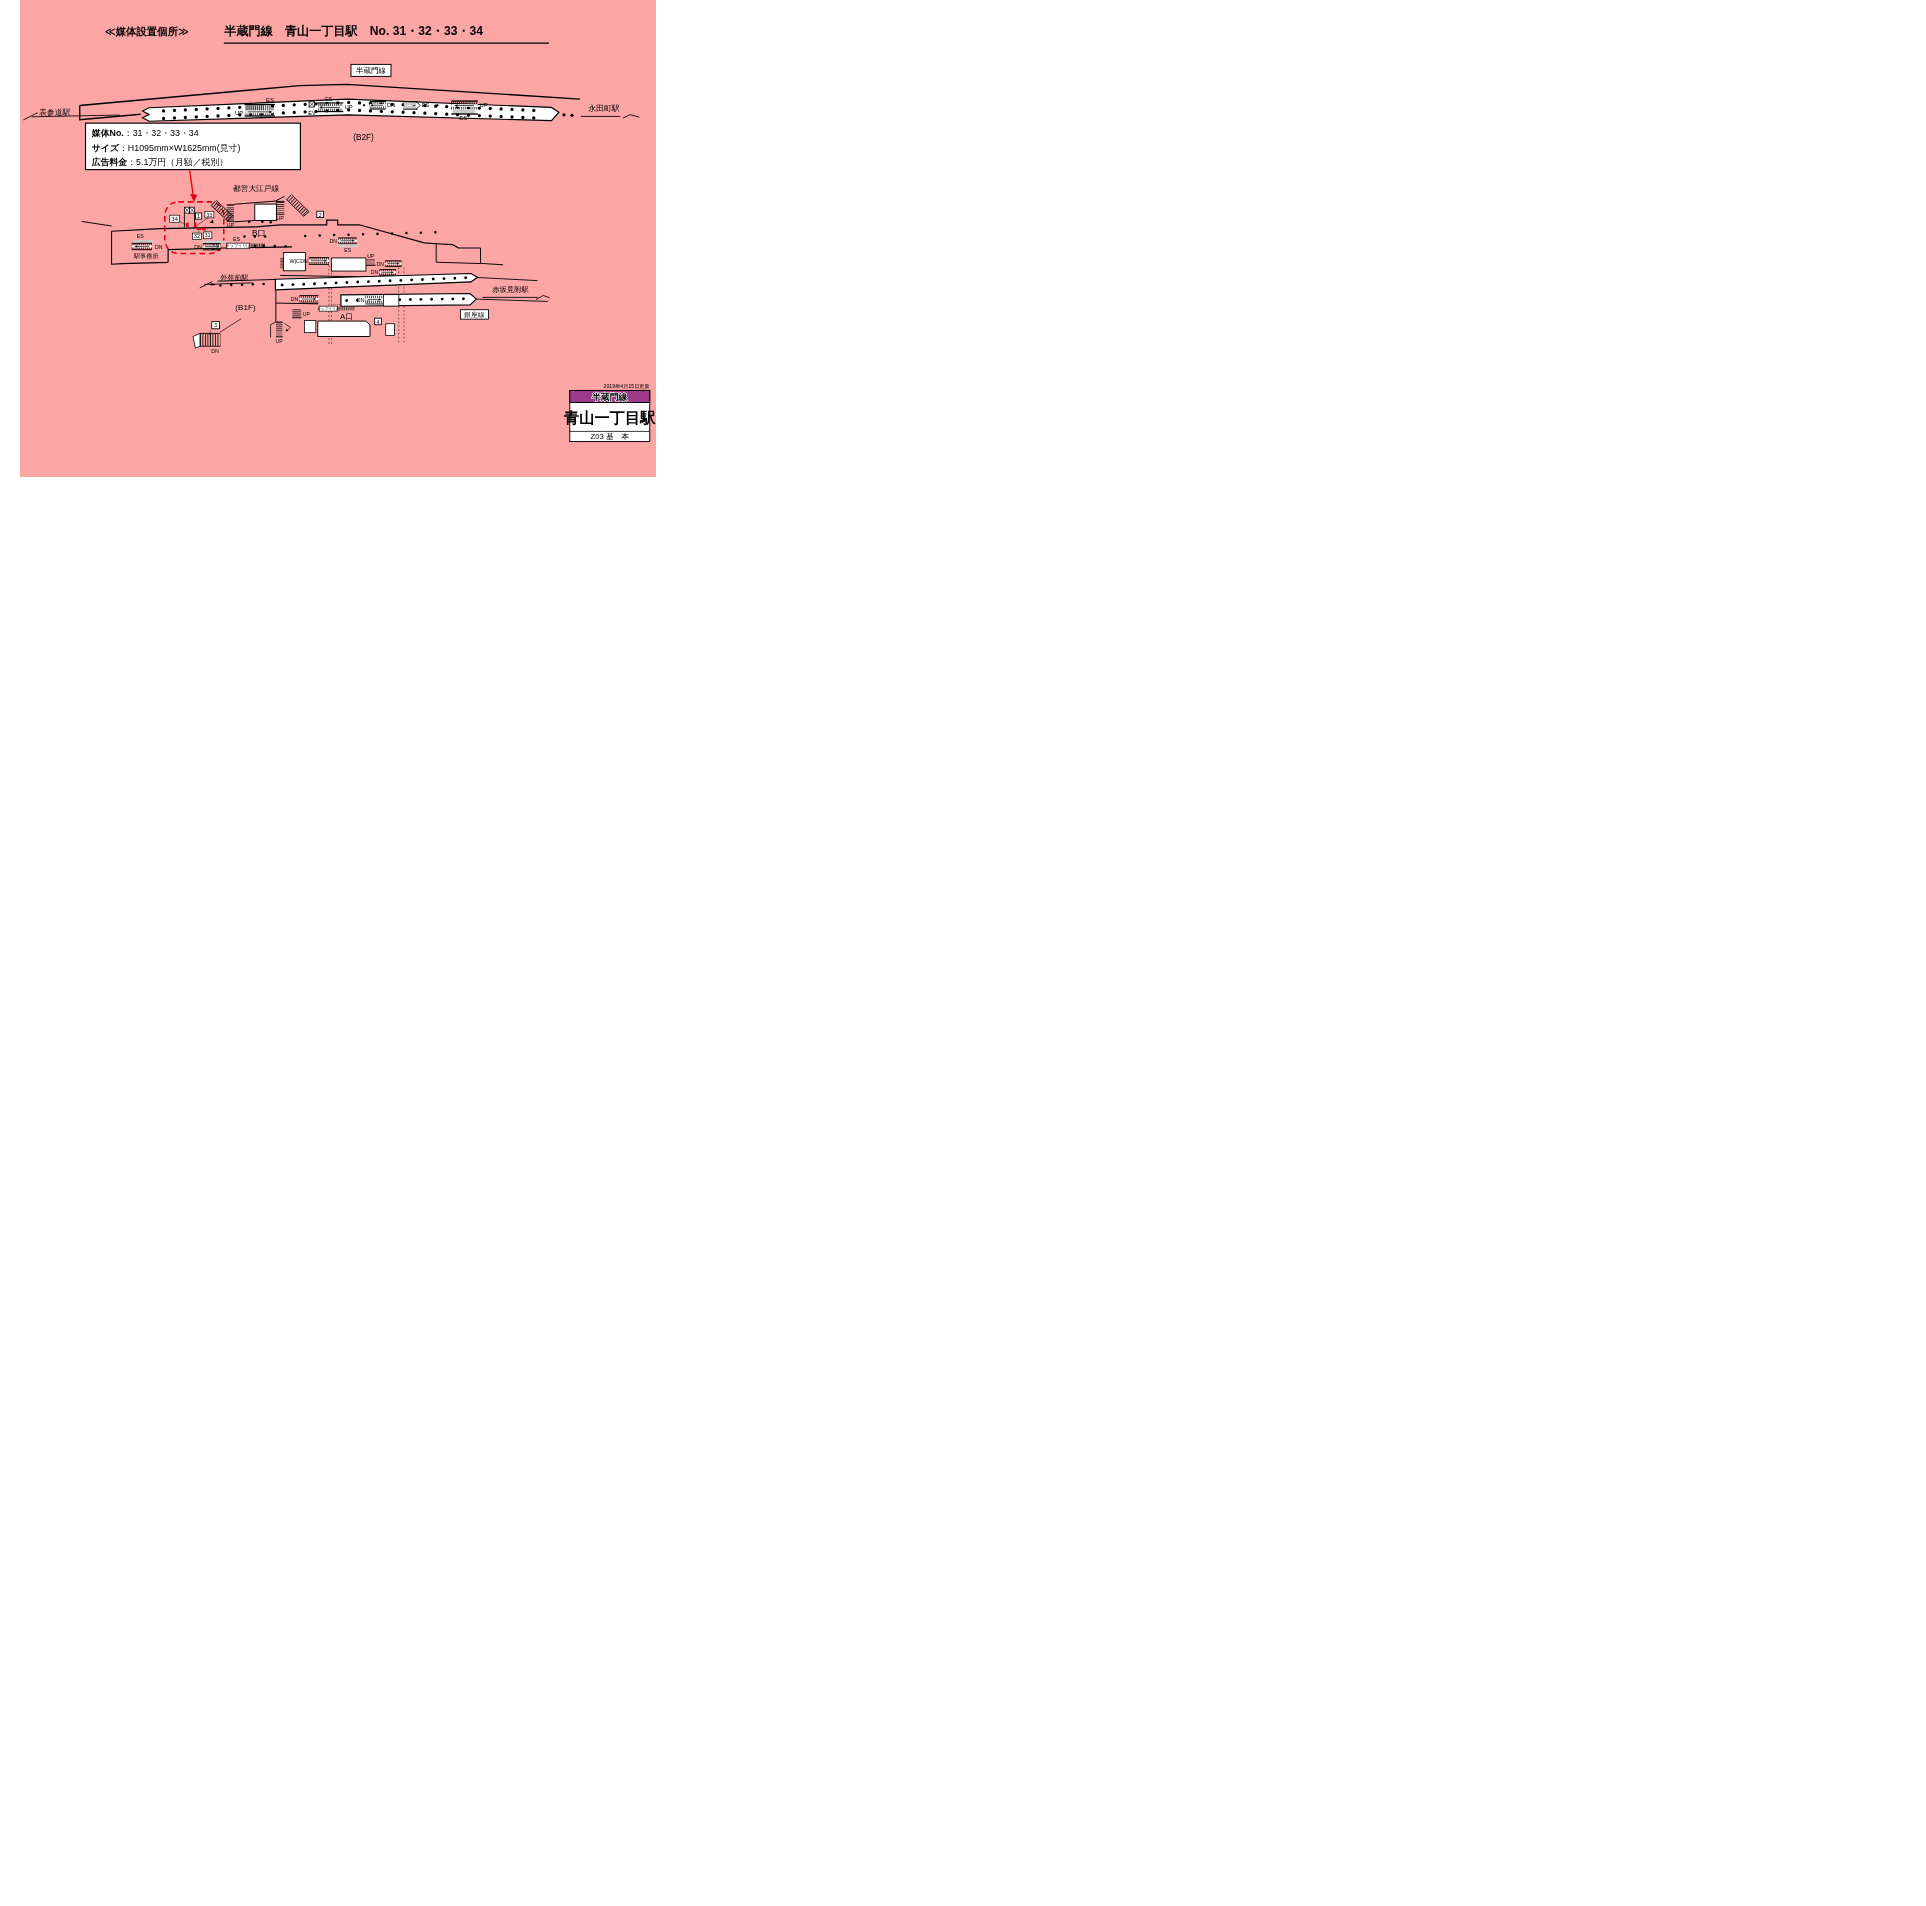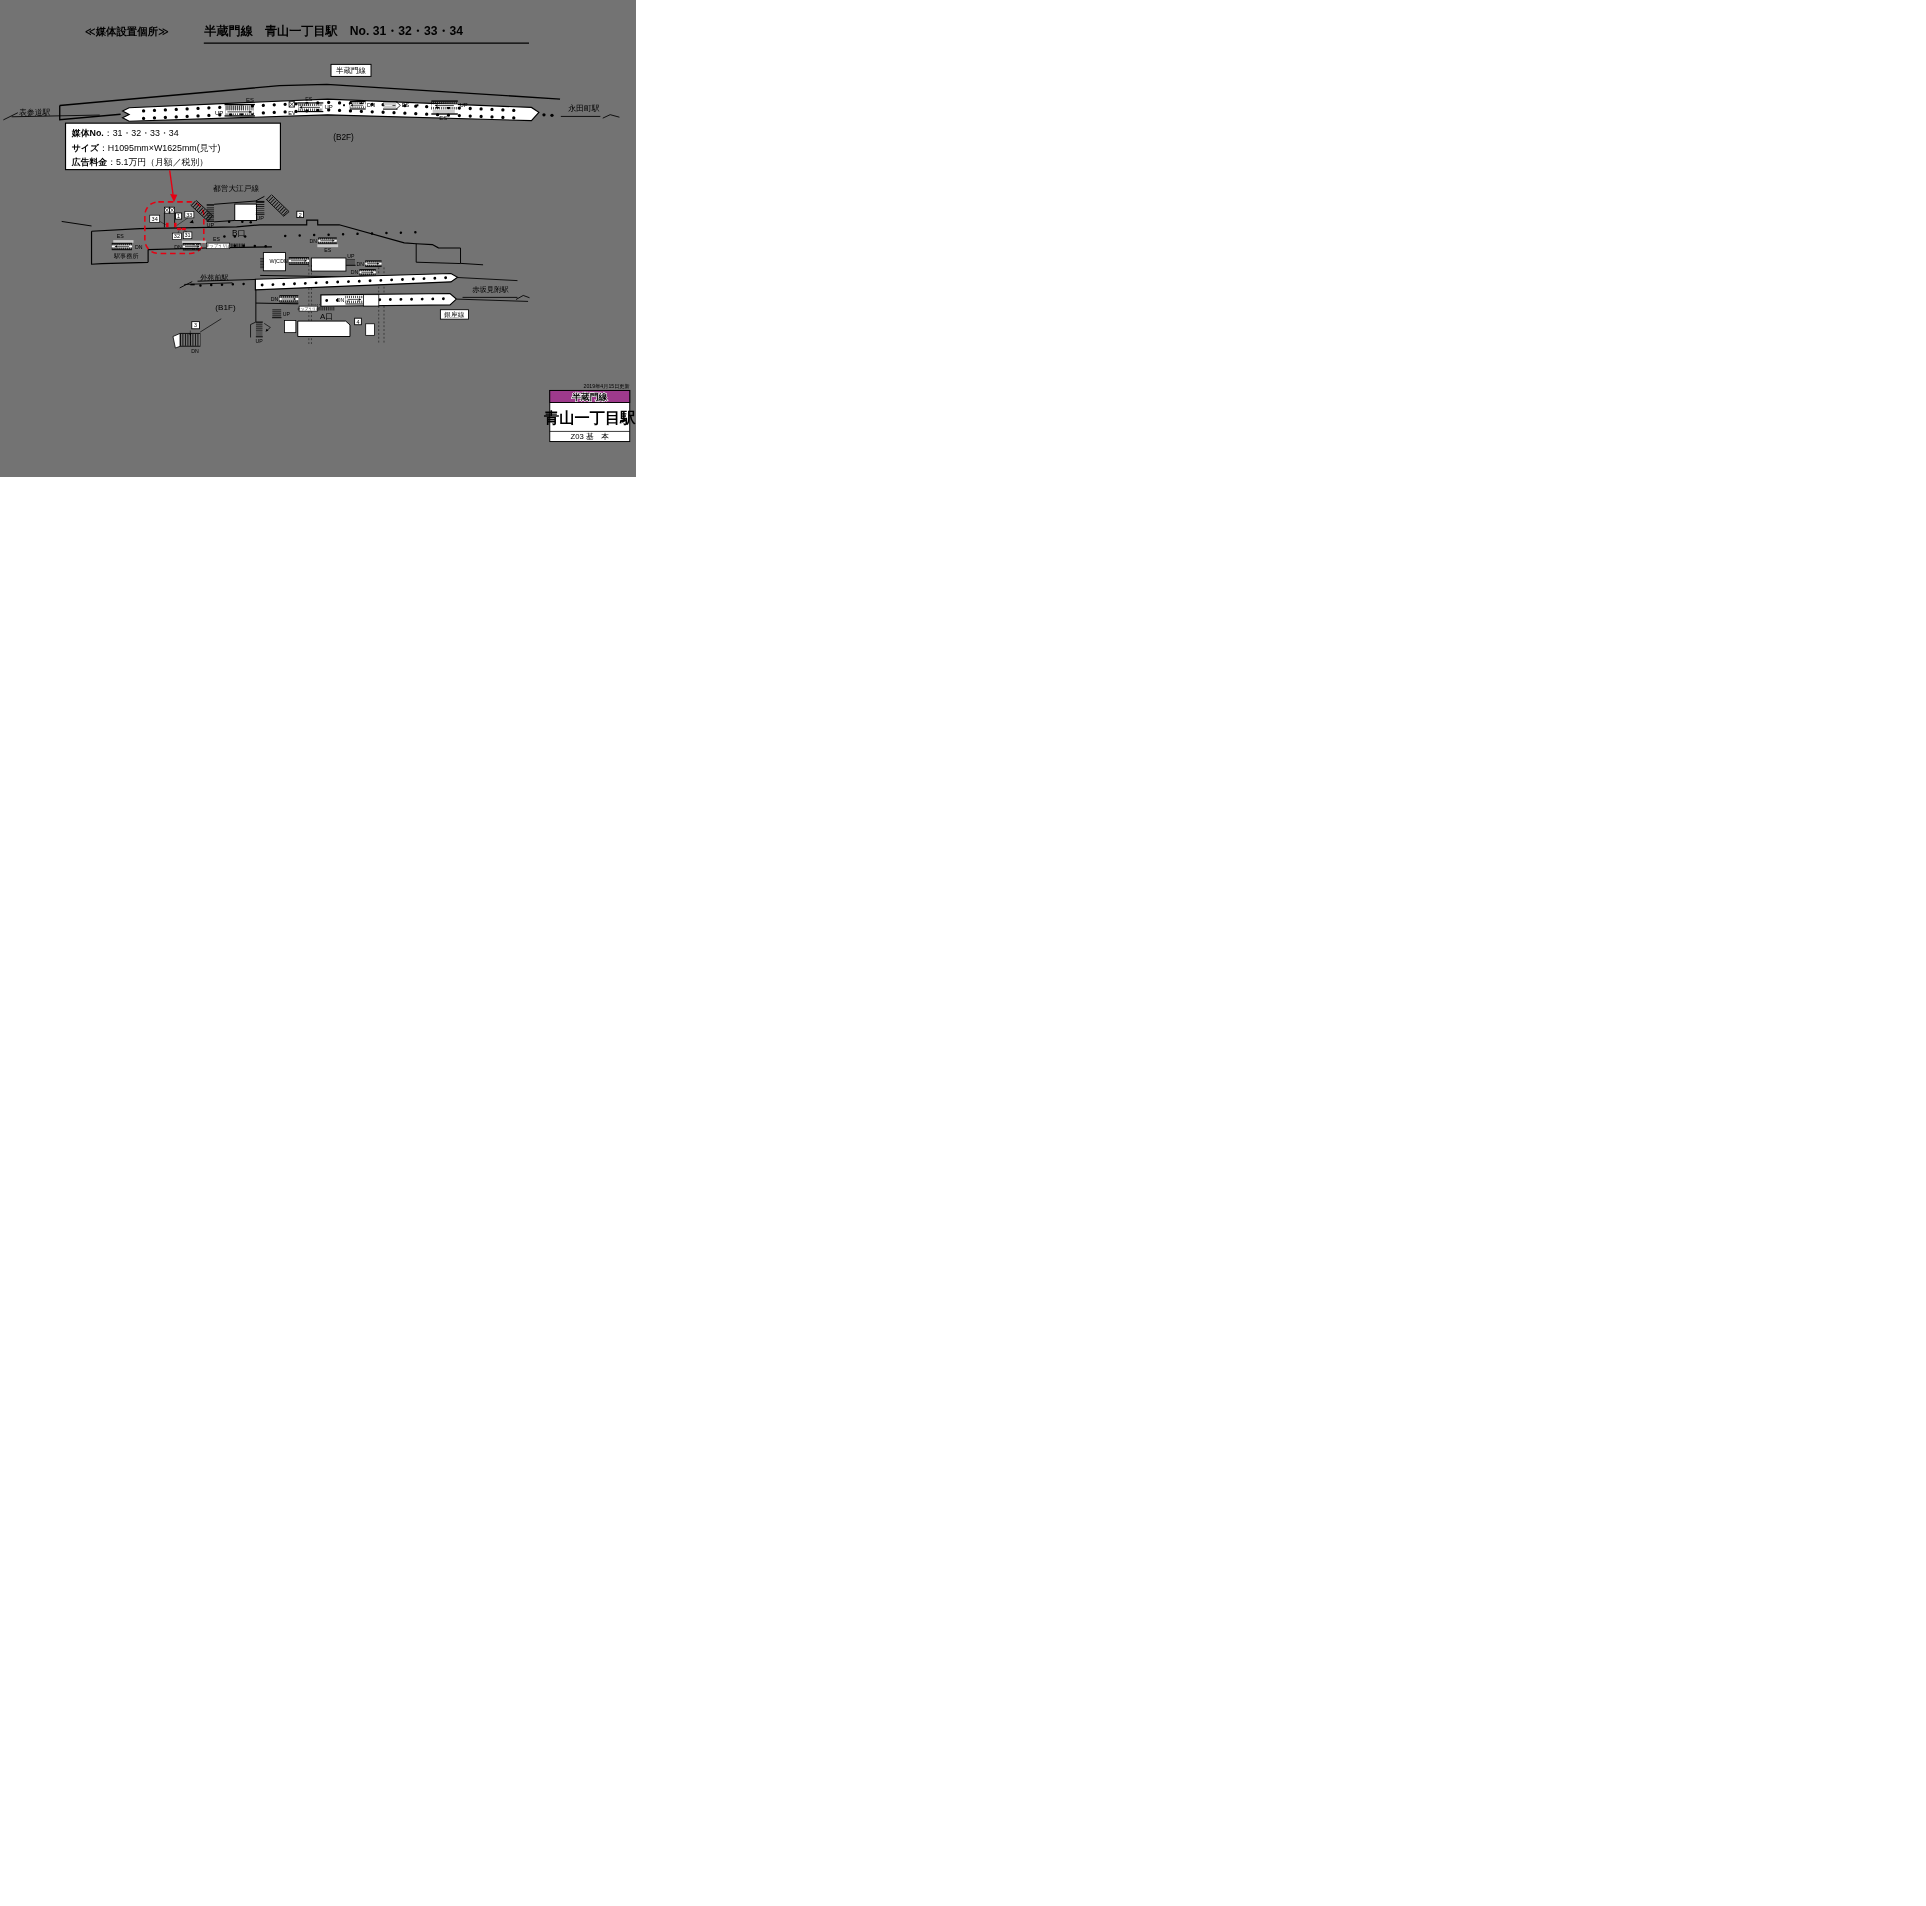--- a/index.html
+++ b/index.html
@@ -1,17 +1,17 @@
 <!DOCTYPE html>
 <html style="font-size:6.2px"><head>
 <meta charset="utf-8">
 <style>
   html,body{margin:0;padding:0;background:#ffffff;}
   body{font-family:"Liberation Sans","DejaVu Sans",sans-serif;}
-  #page{position:relative;width:636px;height:477px;background:#737373;overflow:hidden;}
+  #page{position:relative;width:636px;height:477px;background:#fca5a5;overflow:hidden;margin-left:20px;}
   svg{display:block;}
   text{fill:#000;}
   .ln{stroke:#000;fill:none;}
   .fw{fill:#fff;stroke:#000;}
 </style>
 </head>
 <body>
 
 <div id="page">
 <svg viewBox="0 0 6600 4950" width="636" height="477">

